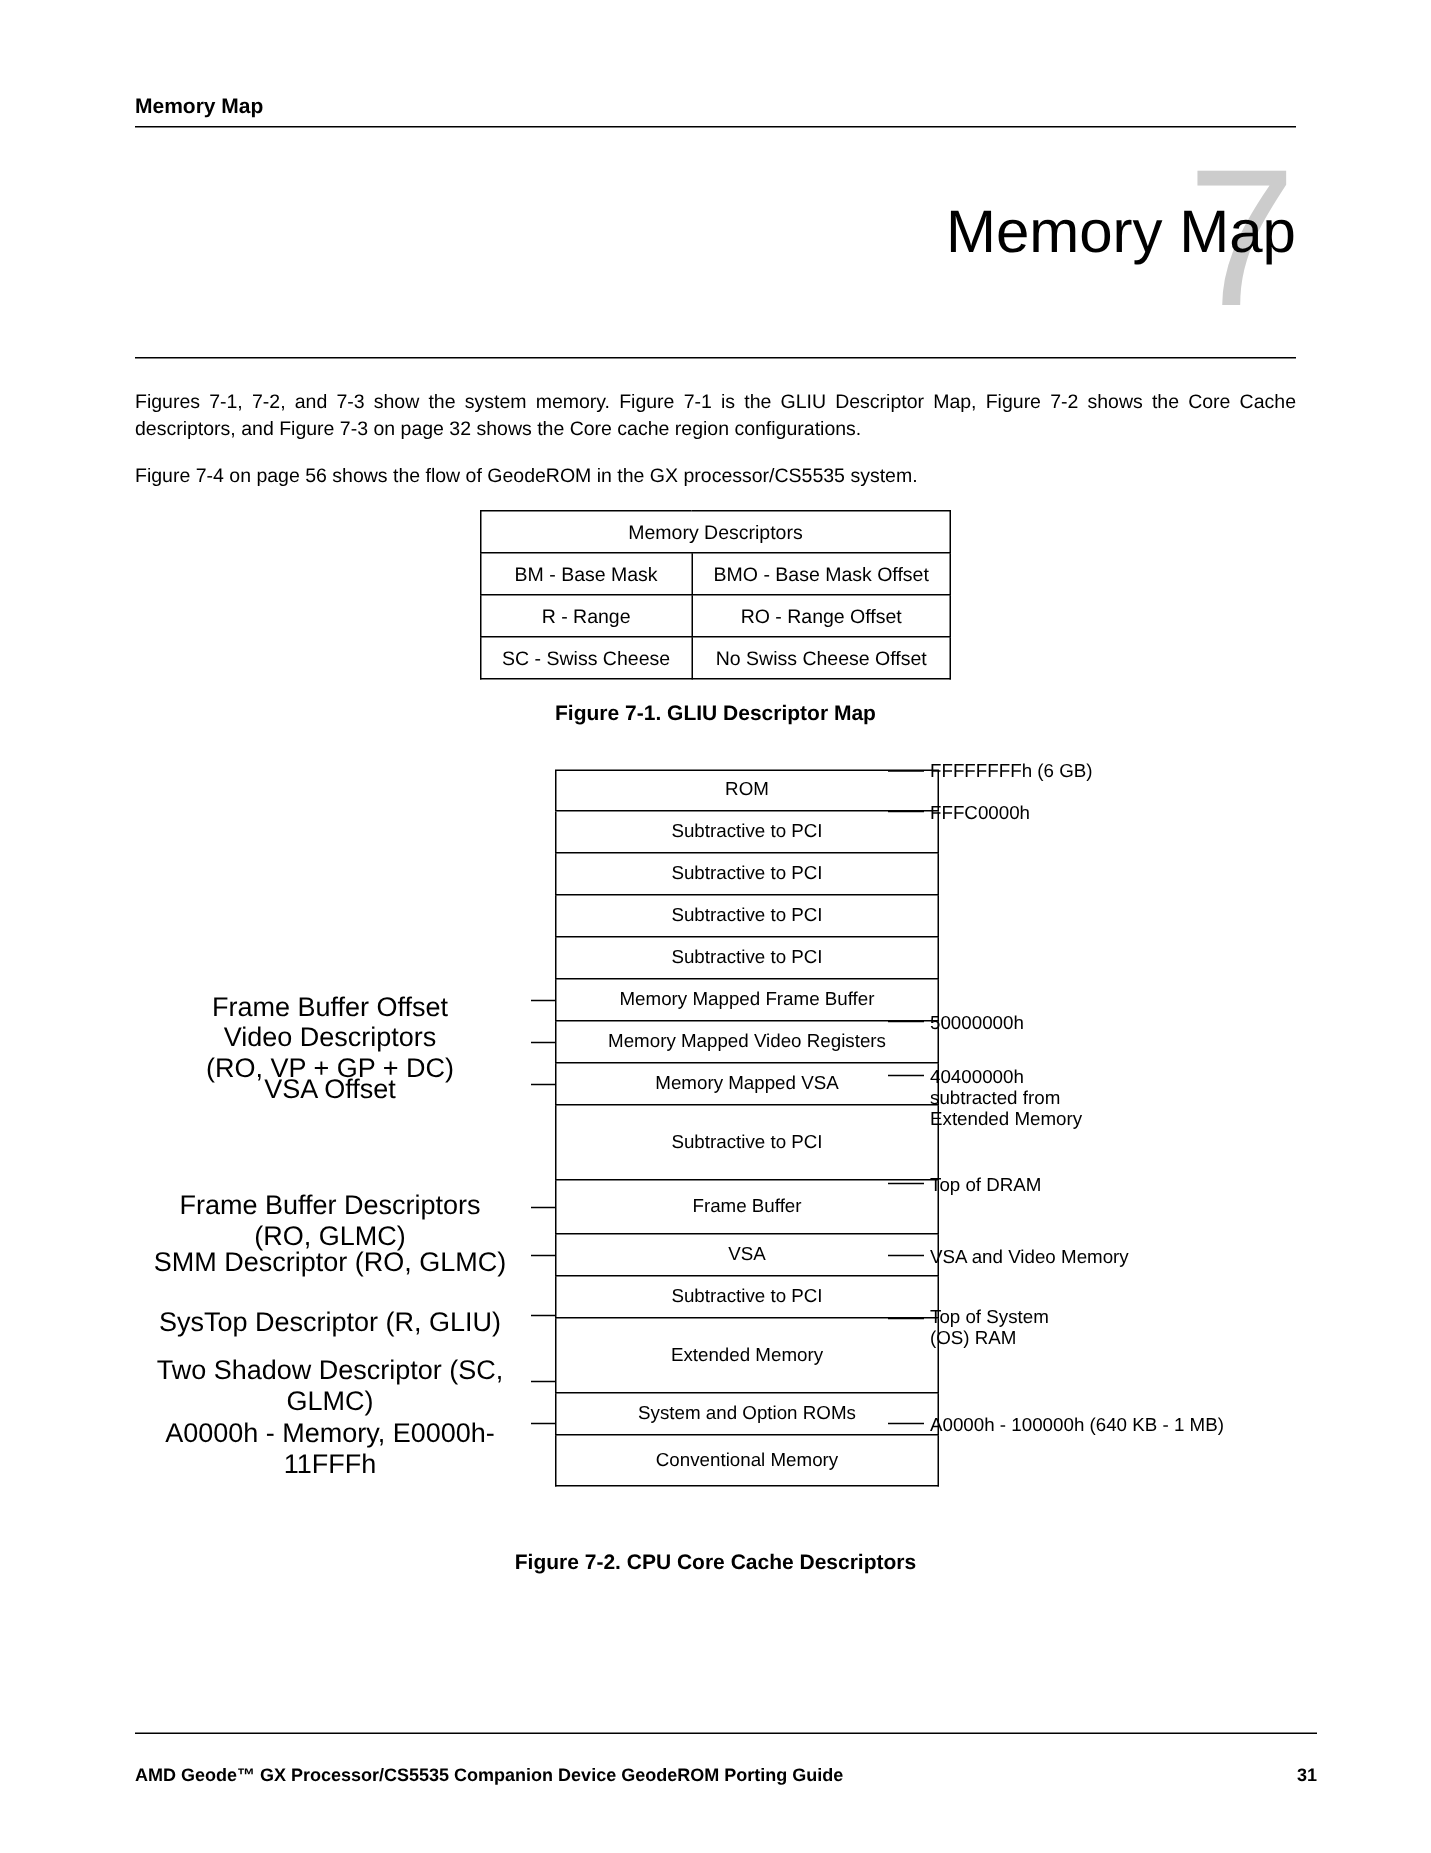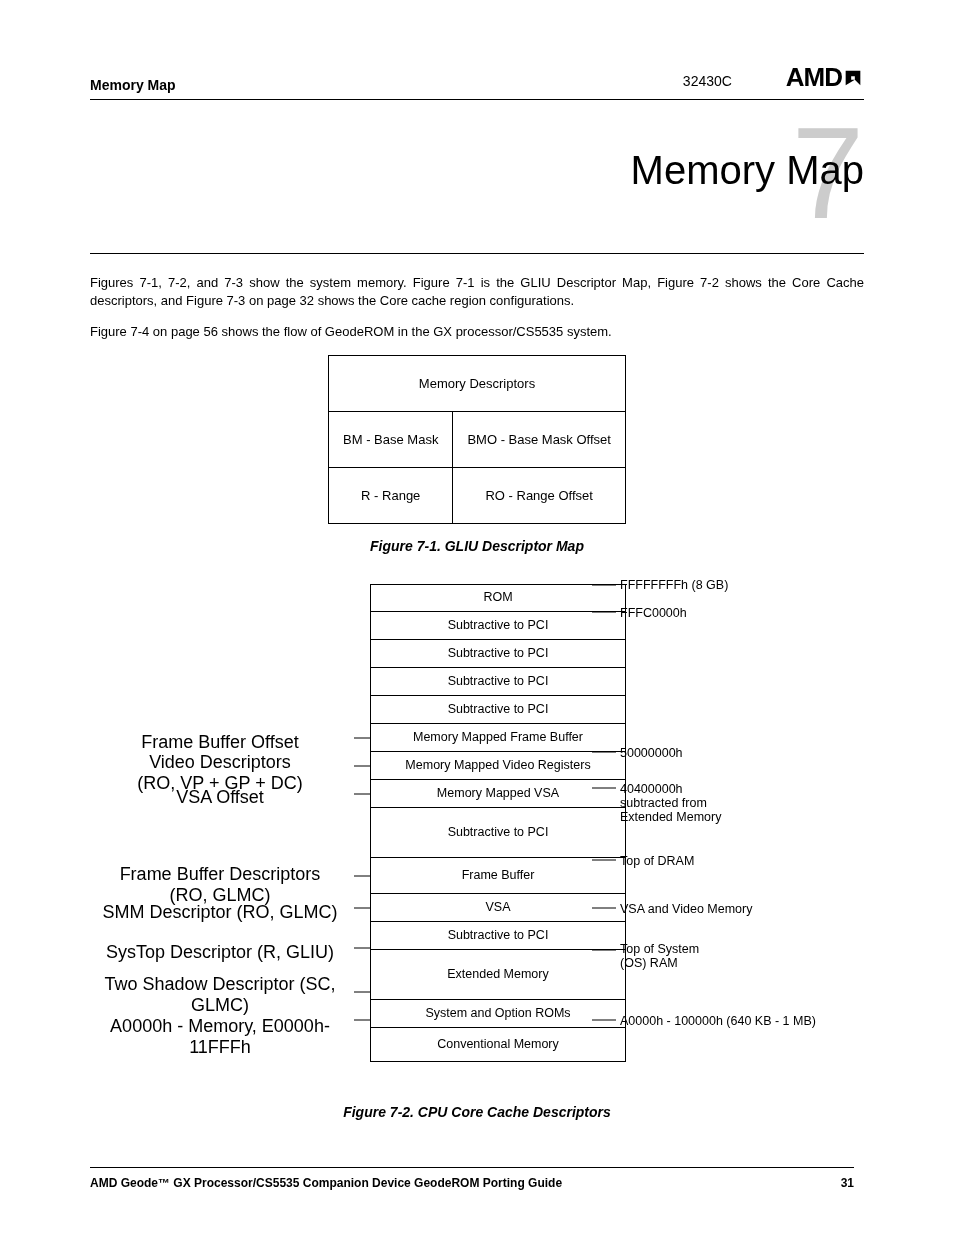--- a/index.html
+++ b/index.html
@@ -70,33 +70,32 @@
     margin-bottom: 14px;
     line-height: 1.35;
   }
   .md-table {
     margin: 10px auto 14px auto;
     border-collapse: collapse;
     font-size: 13px;
   }
   .md-table td, .md-table th {
     border: 1px solid #000;
-    padding: 20px 14px;
+    padding: 6px 14px;
     text-align: center;
   }
   .md-table .thead {
     font-weight: normal;
   }
   .fig-cap {
     text-align: center;
     font-weight: bold;
     font-size: 14px;
     margin-top: 10px;
     margin-bottom: 30px;
-    font-style: italic;
   }
 
   .diagram {
     position: relative;
     width: 780px;
     height: 500px;
     margin: 30px auto 10px auto;
   }
   .col-center {
     position: absolute;
@@ -132,43 +131,37 @@
   svg.lines {
     position: absolute;
     left: 0;
     top: 0;
     pointer-events: none;
   }
 
   .footer {
     position: absolute;
     left: 90px;
-    right: 100px;
+    right: 76px;
     bottom: 45px;
     border-top: 1.5px solid #000;
-    padding-top: 8px;
+    padding-top: 20px;
     display: flex;
     justify-content: space-between;
     font-size: 12px;
     font-weight: bold;
   }
 </style>
 </head>
 <body>
 
 <div class="page">
 
   <div class="header">
     <span class="left">Memory Map</span>
-    <span class="right">
-      <span>32430C</span>
-      <span class="logo"><span class="logo-a">AMD</span><svg width="22" height="22" viewBox="0 0 24 24" style="vertical-align:-3px">
-            <path d="M4 4 L20 4 L20 20 L14 14 L14 10 L10 10 L10 14 L14 14 L4 20 Z" fill="#000"></path>
-          </svg></span>
-    </span>
   </div>
 
   <div class="chapter-title">
     <span class="big-num">7</span>
     <span class="title-text">Memory Map</span>
   </div>
 
   <div class="rule"></div>
 
   <p class="para">Figures 7-1, 7-2, and 7-3 show the system memory. Figure 7-1 is the GLIU Descriptor Map, Figure 7-2 shows the Core Cache descriptors, and Figure 7-3 on page 32 shows the Core cache region configurations.</p>
@@ -180,20 +173,24 @@
           <td colspan="2" class="thead">Memory Descriptors</td>
         </tr>
     <tr>
       <td>BM - Base Mask</td>
       <td>BMO - Base Mask Offset</td>
     </tr>
     <tr>
       <td>R - Range</td>
       <td>RO - Range Offset</td>
     </tr>
+    <tr>
+      <td>SC - Swiss Cheese</td>
+      <td>No Swiss Cheese Offset</td>
+    </tr>
   </tbody>
     </table>
 
   <div class="fig-cap">Figure 7-1.  GLIU Descriptor Map</div>
 
   <div class="diagram">
     <div class="col-center">
       <div class="box first" style="height:28px">ROM</div>
       <div class="box" style="height:28px">Subtractive to PCI</div>
       <div class="box" style="height:28px">Subtractive to PCI</div>
@@ -218,21 +215,21 @@
     <div class="left-label" style="top:203px">VSA Offset</div>
     <div class="left-label" style="top:280px">
       <span>Frame Buffer Descriptors</span><br><span>(RO, GLMC)</span>
     </div>
     <div class="left-label" style="top:318px">SMM Descriptor (RO, GLMC)</div>
     <div class="left-label" style="top:358px">SysTop Descriptor (R, GLIU)</div>
     <div class="left-label" style="top:390px">
       <span>Two Shadow Descriptor (SC, GLMC)</span><br><span>A0000h - Memory, E0000h-11FFFh</span>
     </div>
 
-    <div class="right-label" style="top:-6px">FFFFFFFFh (8 GB)</div>
+    <div class="right-label" style="top:-6px">FFFFFFFFh (6 GB)</div>
     <div class="right-label" style="top:22px">FFFC0000h</div>
     <div class="right-label" style="top:162px">50000000h</div>
     <div class="right-label" style="top:198px">
       <span>40400000h</span><br>
       <span>subtracted from</span><br>
       <span>Extended Memory</span>
     </div>
     <div class="right-label" style="top:270px">Top of DRAM</div>
     <div class="right-label" style="top:318px">VSA and Video Memory</div>
     <div class="right-label" style="top:358px">

